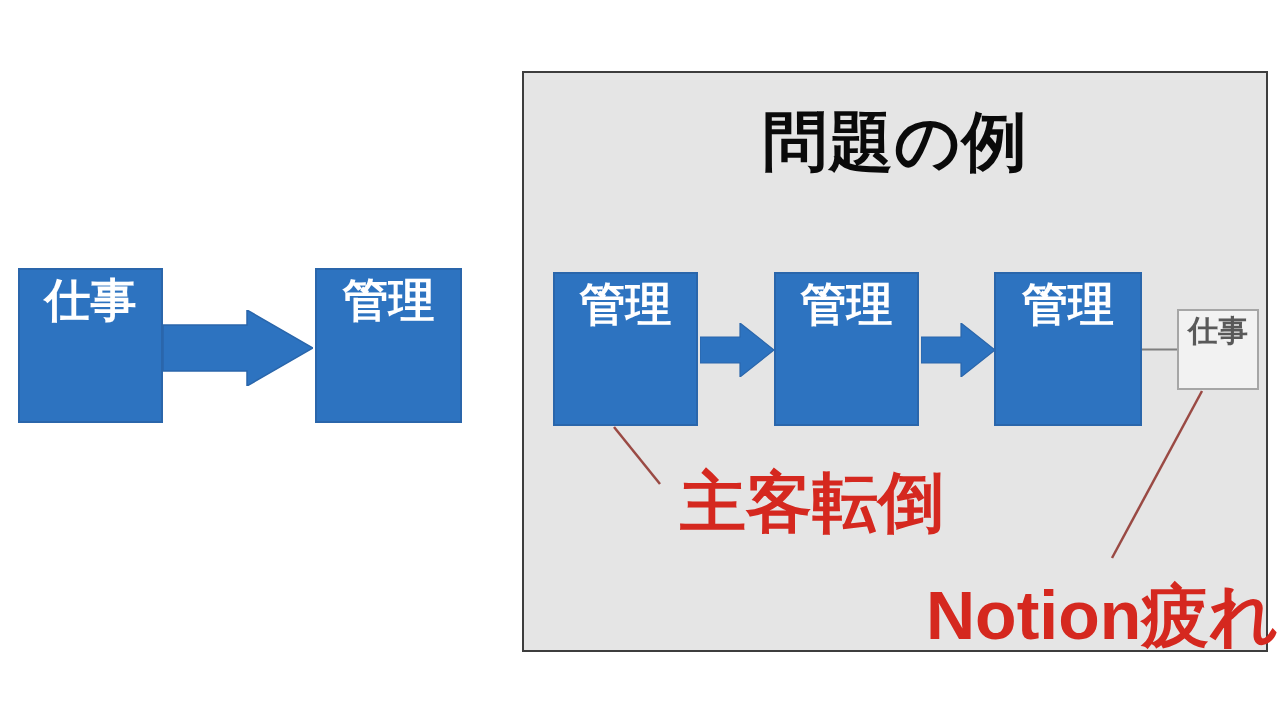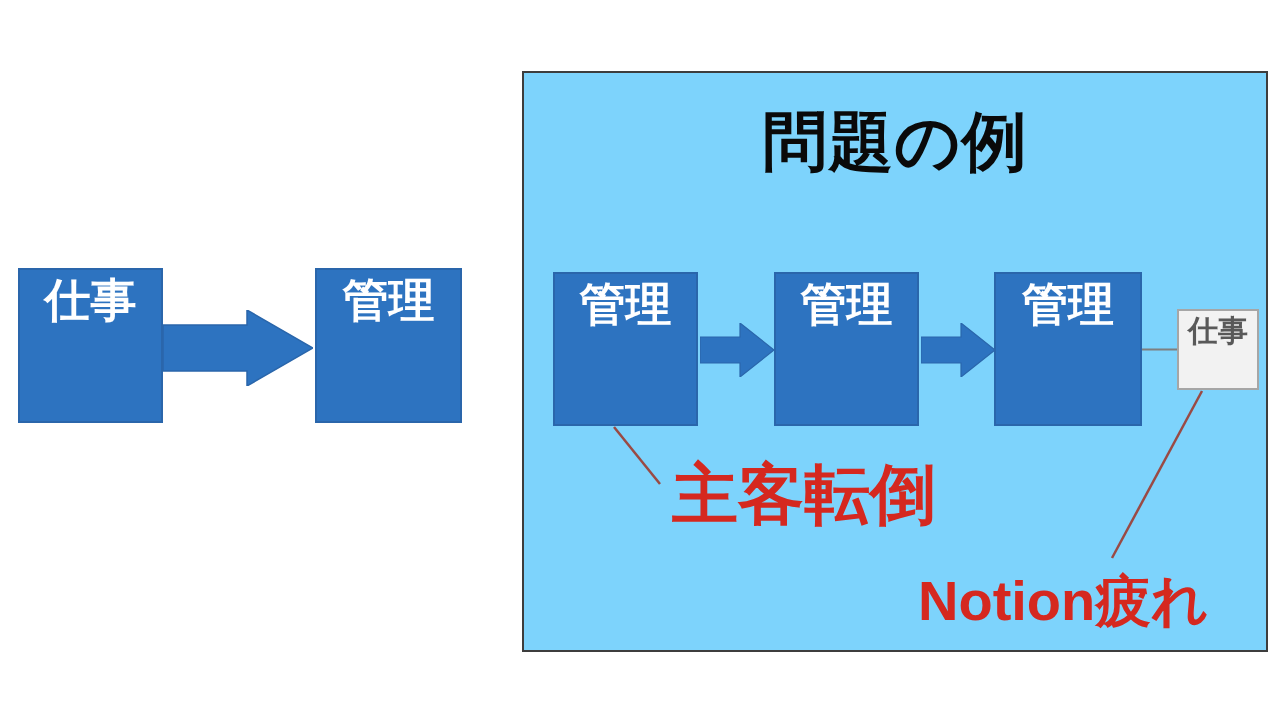--- a/index.html
+++ b/index.html
@@ -42,21 +42,21 @@
   .larrow { left: 163px; top: 310px; width: 150px; height: 76px; }
   
   .panel {
     position: absolute;
     left: 522px;
     top: 71px;
     width: 746px;
     height: 581px;
     box-sizing: border-box;
     border: 2px solid #3d3d3d;
-    background: #7dd3fc;
+    background: #e5e5e5;
   }
   .panel-title {
     position: absolute;
     left: 0;
     top: 32px;
     width: 100%;
     margin: 0;
     text-align: center;
     font-size: 65px;
     line-height: 1.15;
@@ -78,28 +78,28 @@
     font-weight: bold;
   }
   .lines-overlay {
     position: absolute;
     left: 0; top: 0;
     width: 746px; height: 581px;
     pointer-events: none;
   }
   .annotation {
     position: absolute;
-    margin: 0;
+    margin: 8px;
     color: #d5281f;
     font-weight: bold;
     line-height: 1;
     white-space: nowrap;
   }
   .ann-reversal { left: 148px; top: 388px; font-size: 66px; }
-  .ann-fatigue  { left: 394px; top: 500px; font-size: 56px; }
+  .ann-fatigue  { left: 394px; top: 500px; font-size: 68px; }
 </style>
 </head>
 <body>
 
 <div class="canvas">
 
   <section>
     <div class="box blue lbox1">
       <span>仕事</span>
     </div>

